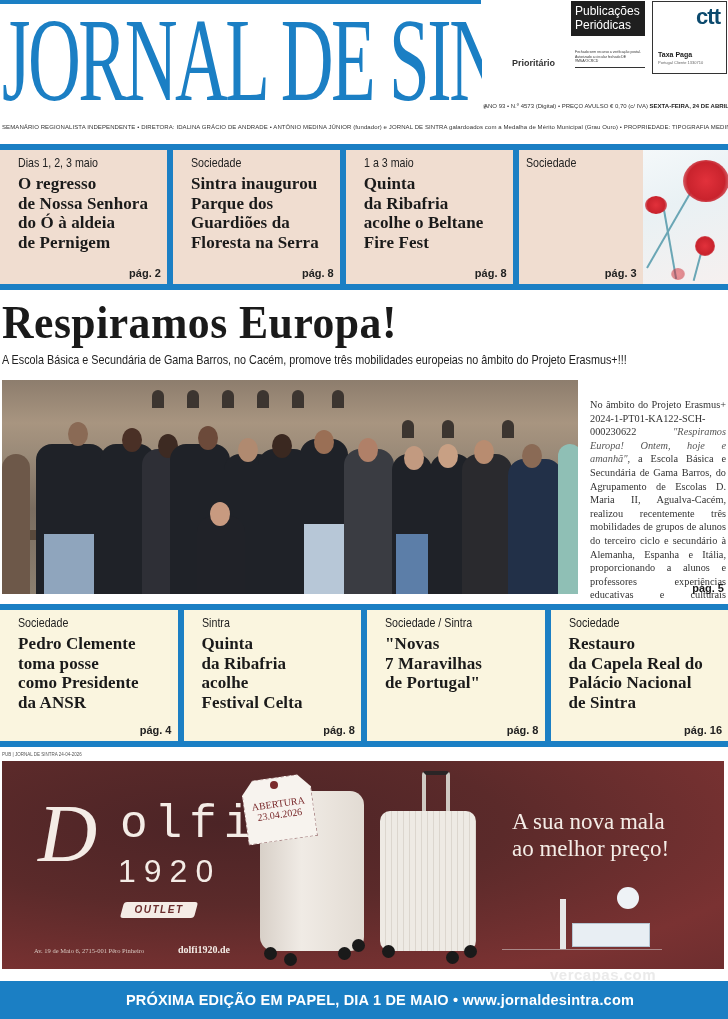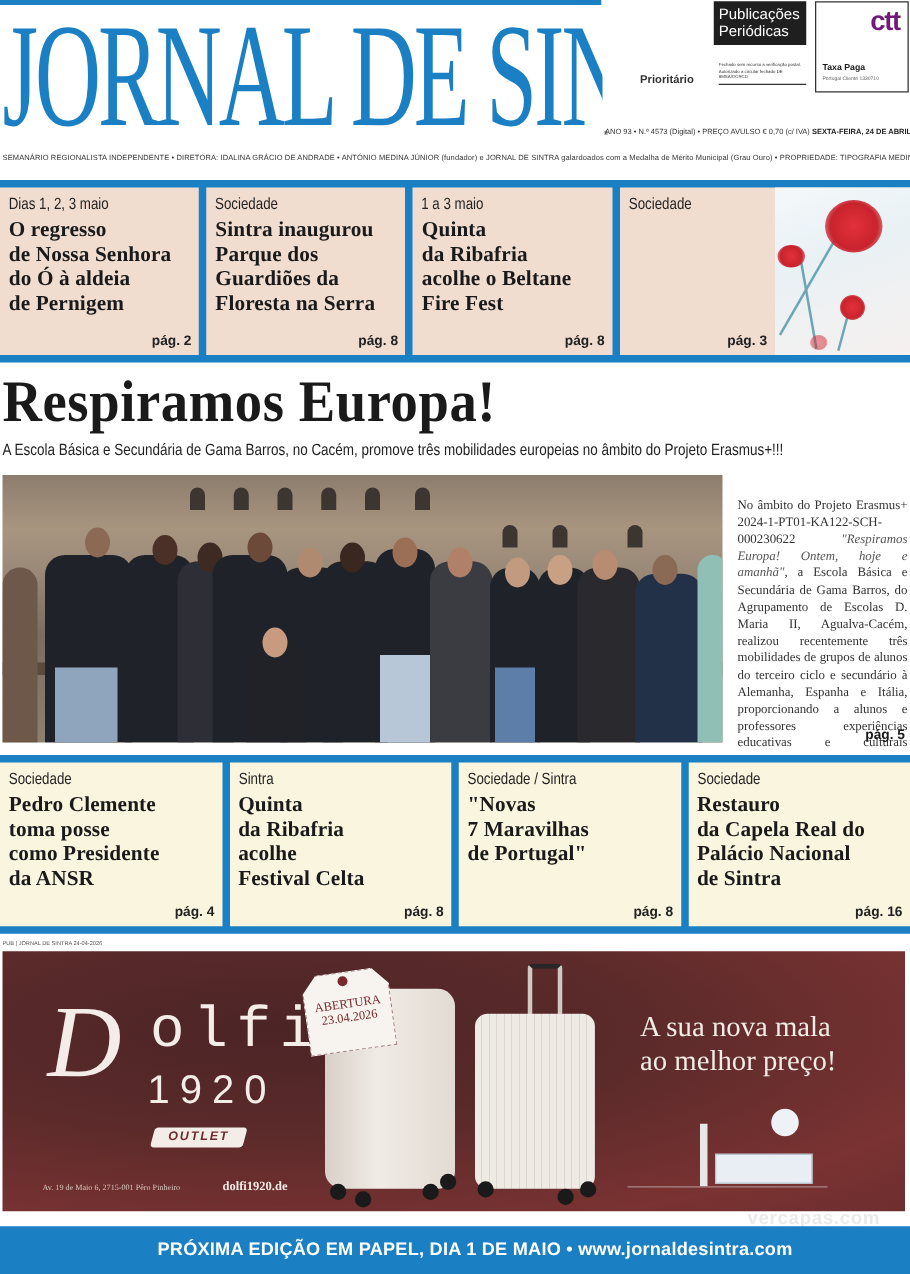--- a/index.html
+++ b/index.html
@@ -9,35 +9,35 @@
   
   .mast-topline { position: absolute; left: 0; top: 0; width: 481px; height: 4px; background: #1b7fc4; }
   .logo { position: absolute; left: 2px; top: 2px; width: 480px; height: 115px; overflow: hidden; }
   .logo span { display: block; font-family: "Liberation Serif", serif; font-weight: 400; color: #1b7fc4;
     font-size: 118px; line-height: 118px; letter-spacing: -4px; transform: scaleX(0.62); transform-origin: left top; white-space: nowrap; }
   .logo-mark { position: absolute; left: 483px; top: 104px; font-size: 5px; color: #333; }
 
   .pub-box { position: absolute; left: 571px; top: 1px; width: 74px; height: 35px; background: #1f1f1f; color: #fff;
     font-size: 12px; line-height: 14px; padding: 3px 4px; }
   .ctt-box { position: absolute; left: 652px; top: 1px; width: 75px; height: 73px; border: 1.5px solid #333; }
-  .ctt-logo { position: absolute; right: 6px; top: 2px; font-size: 22px; font-weight: 700; color: #701a75; letter-spacing: -1px; }
+  .ctt-logo { position: absolute; right: 6px; top: 2px; font-size: 22px; font-weight: 700; color: #0c4a6e; letter-spacing: -1px; }
   .ctt-taxa { position: absolute; left: 5px; top: 49px; font-size: 7px; font-weight: 700; }
   .ctt-sub { position: absolute; left: 5px; top: 58px; font-size: 4px; color: #666; line-height: 5px; }
   .prior { position: absolute; left: 512px; top: 58px; font-size: 9px; font-weight: 700; color: #333; }
   .prior-small { position: absolute; left: 575px; top: 50px; width: 70px; font-size: 3.5px; line-height: 4.5px; color: #333; border-bottom: 1px solid #333; padding-bottom: 3px; }
 
   .issue-line { position: absolute; left: 484px; top: 103px; font-size: 6px; color: #333; white-space: nowrap; font-family: "Liberation Sans Narrow","Liberation Sans", sans-serif; }
   .issue-line b { font-weight: 700; color: #222; }
   .tagline { position: absolute; left: 2px; top: 124px; font-size: 6px; color: #333; white-space: nowrap; letter-spacing: 0.1px; }
 
   
   .row { position: absolute; left: 0; width: 728px; background: #1b7fc4; display: flex; gap: 6px; padding: 6px 0; }
   .row-top { top: 144px; height: 146px; }
   .row-bot { top: 604px; height: 143px; }
-  .teaser { position: relative; flex: 1; padding: 5px 7px; }
+  .teaser { position: relative; flex: 1; padding: 5px 18px; }
   .row-top .teaser { background: #f0ddd0; }
   .row-bot .teaser { background: #faf5df; }
   .teaser .kicker { font-family: "Liberation Sans", sans-serif; font-size: 13px; line-height: 16px; transform: scaleX(0.82); transform-origin: left; white-space: nowrap; color: #222; }
   .teaser .head { font-family: "Liberation Serif", serif; font-weight: 700; font-size: 17px; line-height: 19.5px; color: #1a1a1a; margin-top: 3px; white-space: pre-line; letter-spacing: 0.1px; }
   .teaser .page { position: absolute; right: 6px; bottom: 5px; font-size: 11px; font-weight: 700; color: #222; }
   .teaser.with-img { display: flex; padding: 0; flex: 1.6; }
   .teaser.with-img .txt { position: relative; width: 124px; padding: 5px 7px; }
   .flower { flex: 1; background: linear-gradient(160deg, #f4f8fa 0%, #e9f1f4 40%, #f6f0ef 100%); position: relative; overflow: hidden; }
   .flower .c { position: absolute; border-radius: 50%; background: radial-gradient(circle, #e2313b 0%, #c9232d 60%, rgba(220,60,70,0.2) 100%); }
   .flower .stem { position: absolute; background: #6aa6b5; width: 2px; transform-origin: top; }
@@ -72,21 +72,21 @@
   .wheel { position: absolute; width: 13px; height: 13px; border-radius: 50%; background: #1a1a1a; }
   .tag { position: absolute; left: 242px; top: 16px; width: 70px; height: 64px; background: #f7f3ee; transform: rotate(-8deg); border: 1px dashed #a88; clip-path: polygon(18% 0, 82% 0, 100% 22%, 100% 100%, 0 100%, 0 22%); padding-top: 20px; text-align: center; }
   .tag .t1 { font-family: "Liberation Serif", serif; font-size: 10px; color: #7a2a2c; }
   .tag .t2 { font-family: "Liberation Serif", serif; font-size: 10px; color: #7a2a2c; }
   .tag-hole { position: absolute; left: 268px; top: 20px; width: 8px; height: 8px; border-radius: 50%; background: #7a2a2c; }
   .ad-slogan { position: absolute; left: 510px; top: 47px; font-family: "Liberation Serif", serif; font-size: 23px; line-height: 27px; color: #f4ece6; }
   .airport { position: absolute; left: 570px; top: 162px; width: 78px; height: 24px; background: #e8eef3; border: 1px solid #b6c6d2; }
   .tower { position: absolute; left: 558px; top: 138px; width: 6px; height: 50px; background: #e7e7e7; }
   .plane-circle { position: absolute; left: 615px; top: 126px; width: 22px; height: 22px; border-radius: 50%; background: #eef2f6; }
   .ground { position: absolute; left: 500px; top: 188px; width: 160px; height: 1px; background: #a88; }
-  .watermark { position: absolute; left: 598px; top: 966px; font-size: 15px; font-weight: 700; color: rgba(230,230,230,0.85); letter-spacing: 0.5px; }
+  .watermark { position: absolute; left: 550px; top: 966px; font-size: 15px; font-weight: 700; color: rgba(230,230,230,0.85); letter-spacing: 0.5px; }
 
   
   .footer { position: absolute; left: 0; top: 981px; width: 728px; height: 38px; background: #1b7fc4; color: #fff; text-align: center;
     font-size: 14.5px; font-weight: 700; line-height: 38px; letter-spacing: 0.2px; padding-left: 32px; }
 </style>
 </head>
 <body>
 
 <div class="mast-topline"></div>
 <div class="logo">

